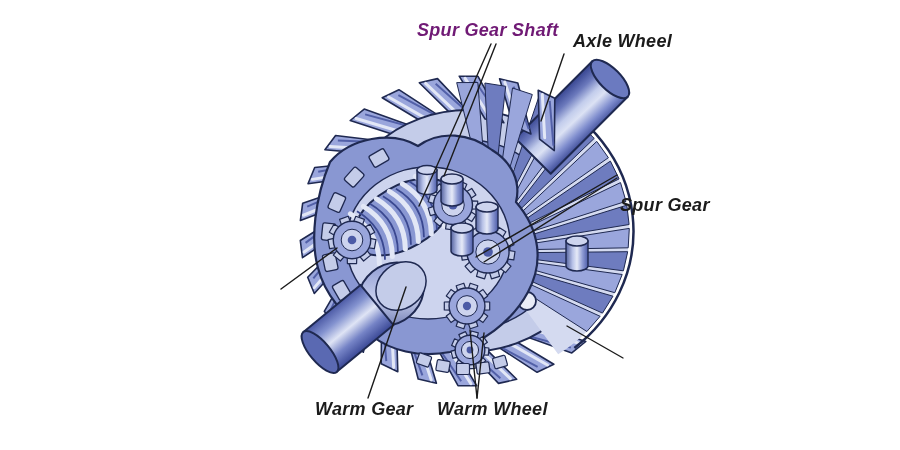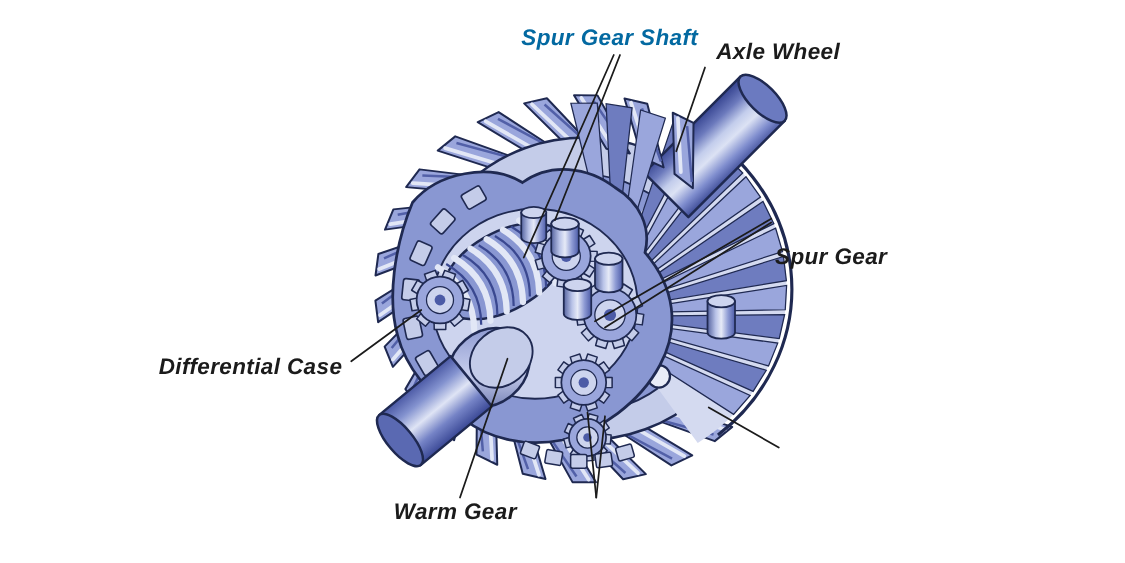--- a/index.html
+++ b/index.html
@@ -275,18 +275,18 @@
         <line x1="617" y1="175" x2="476" y2="257" stroke="#1b1b1b" stroke-width="1.4" stroke-linecap="round"></line>
         <line x1="617" y1="178" x2="484" y2="262" stroke="#1b1b1b" stroke-width="1.4" stroke-linecap="round"></line>
         <line x1="281" y1="289" x2="337" y2="248" stroke="#1b1b1b" stroke-width="1.4" stroke-linecap="round"></line>
         <line x1="623" y1="358" x2="567" y2="326" stroke="#1b1b1b" stroke-width="1.4" stroke-linecap="round"></line>
         <line x1="368" y1="398" x2="406" y2="287" stroke="#1b1b1b" stroke-width="1.4" stroke-linecap="round"></line>
         <line x1="477" y1="398" x2="470" y2="330" stroke="#1b1b1b" stroke-width="1.4" stroke-linecap="round"></line>
         <line x1="477" y1="398" x2="484" y2="333" stroke="#1b1b1b" stroke-width="1.4" stroke-linecap="round"></line>
       </g>
     </svg>
 
-  <div class="label" style="left: 417px; top: 21px; color: #0369a1;">Spur Gear Shaft</div>
+  <div class="label" style="left: 417px; top: 21px; color: #701a75;">Spur Gear Shaft</div>
   <div class="label" style="left: 573px; top: 32px; color: rgb(27, 27, 27);">Axle Wheel</div>
   <div class="label" style="left: 620px; top: 160px; color: rgb(27, 27, 27); margin-top: 36px;">Spur Gear</div>
-  <div class="label" style="left: 127px; top: 284px; color: rgb(27, 27, 27);">Differential Case</div>
   <div class="label" style="left: 315px; top: 400px; color: rgb(27, 27, 27);">Warm Gear</div>
+  <div class="label" style="left: 437px; top: 400px; color: rgb(27, 27, 27);">Warm Wheel</div>
 </div>
 
 </body></html>

